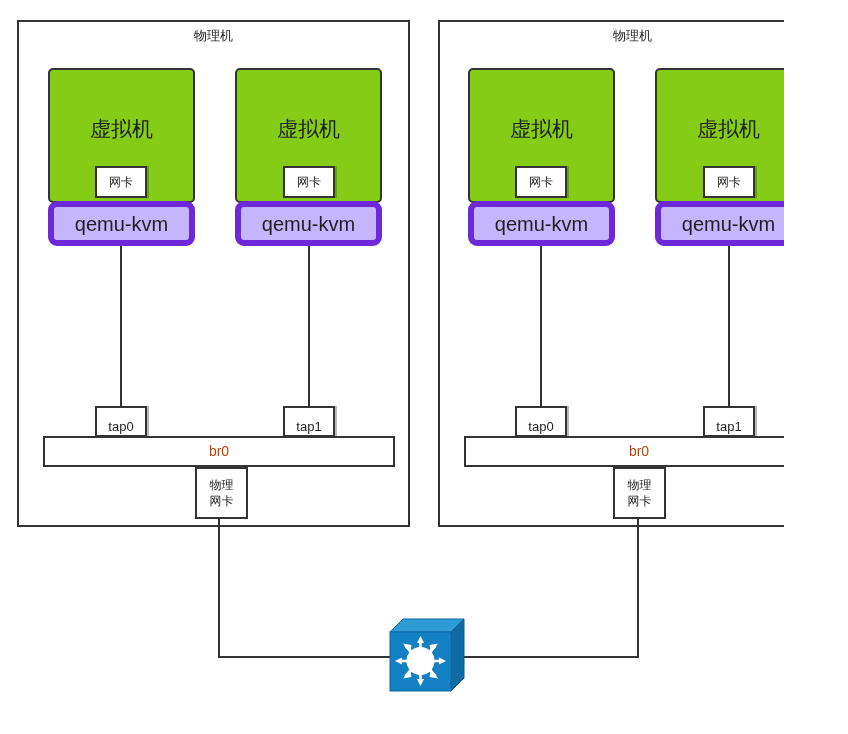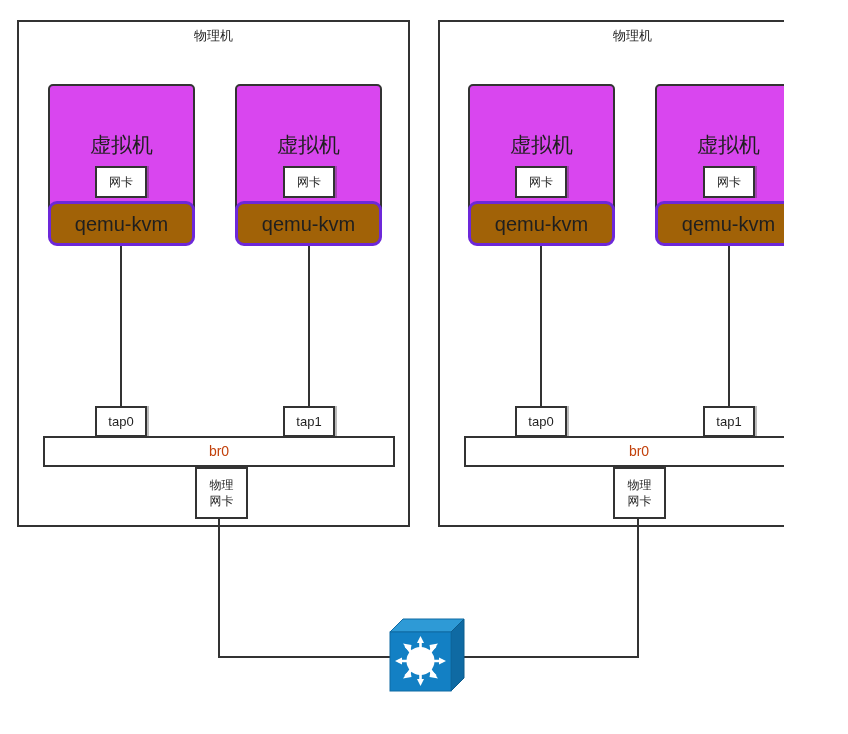--- a/index.html
+++ b/index.html
@@ -35,23 +35,22 @@
     font-size: 13px;
     line-height: 16px;
     color: #1f1f1f;
     white-space: nowrap;
   }
 
   .vm-box {
     position: absolute;
     border: 2px solid #333333;
     border-radius: 5px;
-    background: #d946ef;
-    box-sizing: border-box;
-    margin-top: 16px;
+    background: #84cc16;
+    box-sizing: border-box;
   }
   .vm-label {
     position: absolute;
     left: 0;
     right: 0;
     top: 46px;
     text-align: center;
     font-size: 21px;
     line-height: 26px;
     color: #1f1f1f;
@@ -68,40 +67,40 @@
     justify-content: center;
     font-size: 12px;
     line-height: 15px;
     color: #1f1f1f;
     white-space: nowrap;
     box-shadow: 2px 0 0 0 rgba(60,60,60,0.35);
   }
 
   .qemu-box {
     position: absolute;
-    border: 3px solid #6d28d9;
+    border: 6px solid #6d28d9;
     border-radius: 9px;
-    background: #a16207;
+    background: #c4b5fd;
     box-sizing: border-box;
     display: flex;
     align-items: center;
     justify-content: center;
     font-size: 20px;
     line-height: 24px;
     color: #1f1f1f;
     white-space: nowrap;
   }
 
   .tap-box {
     position: absolute;
     border: 2px solid #333333;
     background: #ffffff;
     box-sizing: border-box;
     display: flex;
-    align-items: center;
+    align-items: flex-end;
     justify-content: center;
     font-size: 13px;
     line-height: 16px;
     color: #1f1f1f;
     white-space: nowrap;
     box-shadow: 2px 0 0 0 rgba(60,60,60,0.35);
   }
 
   .br-box {
     position: absolute;

